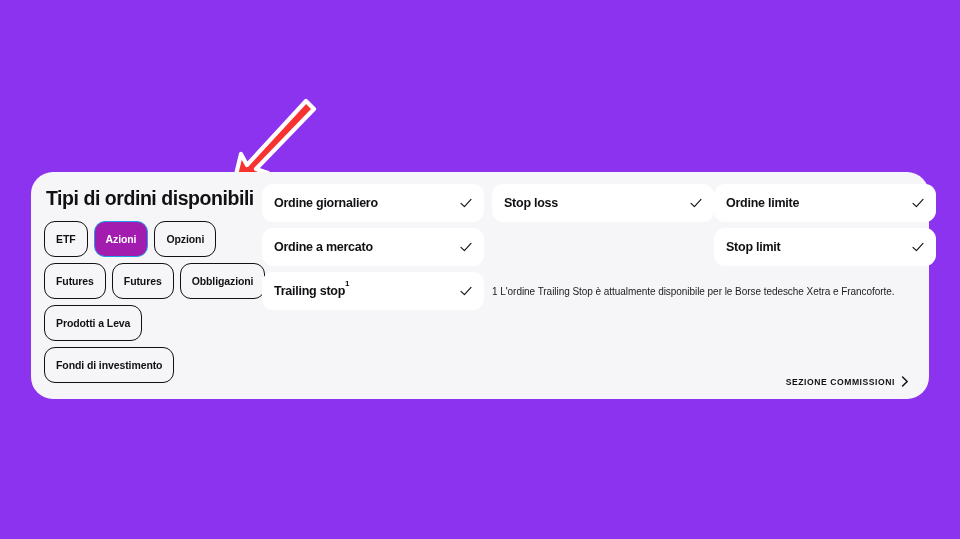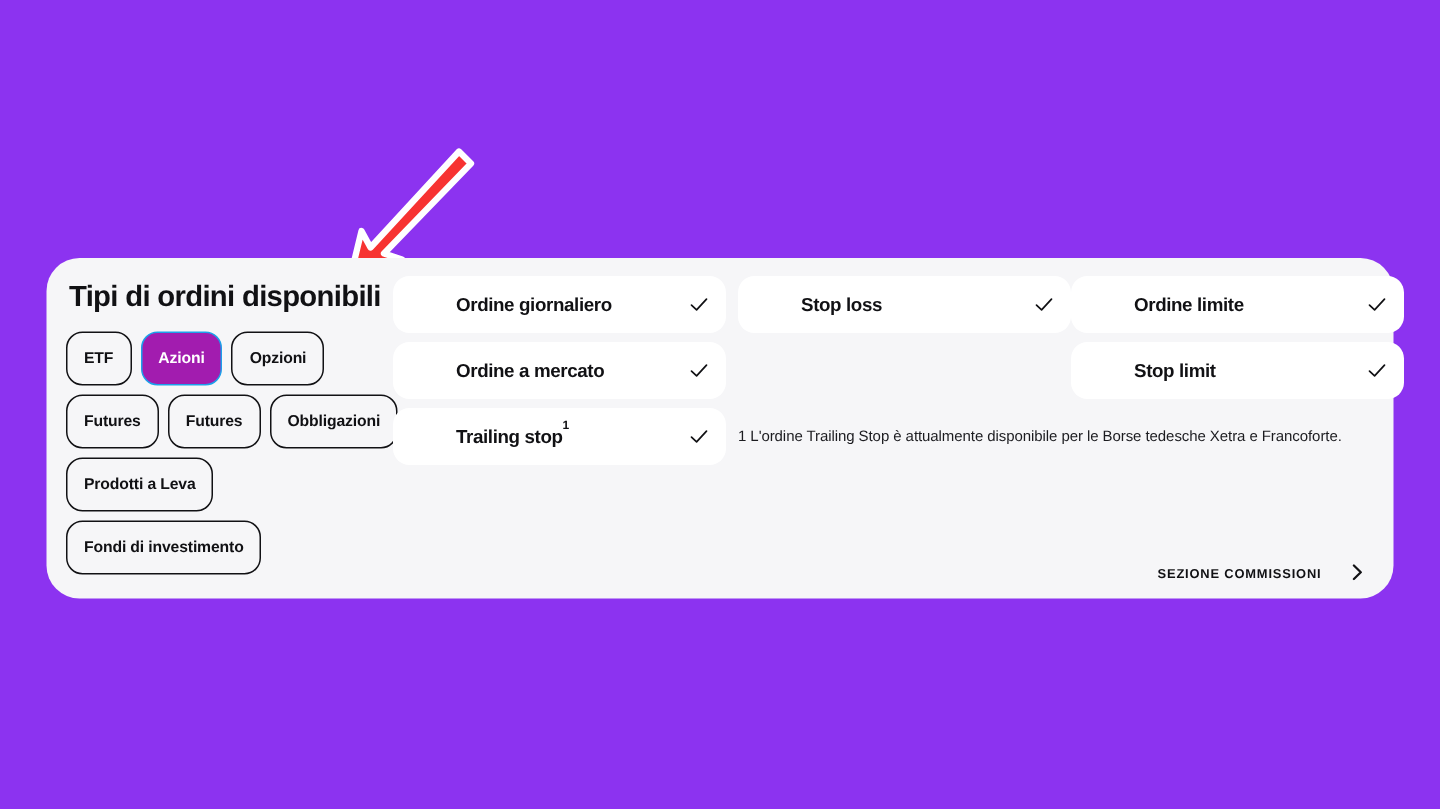--- a/index.html
+++ b/index.html
@@ -123,21 +123,20 @@
     box-sizing: border-box;
   }
   .order-label {
     position: absolute;
     left: 12px;
     font-size: 12.5px;
     font-weight: bold;
     color: #111114;
     letter-spacing: -0.25px;
     white-space: nowrap;
-    margin-left: 30px;
   }
   .order-label sup {
     font-size: 8px;
     font-weight: bold;
     top: -0.55em;
     position: relative;
   }
   .check-icon {
     position: absolute;
     right: 11px;
@@ -158,21 +157,21 @@
     white-space: nowrap;
   }
 
   
   #commissions-link {
     position: absolute;
     right: 20px;
     bottom: 12px;
     display: flex;
     align-items: center;
-    gap: 20px;
+    gap: 6px;
     cursor: pointer;
   }
   #commissions-link-label {
     font-size: 8.6px;
     font-weight: bold;
     color: #111114;
     letter-spacing: 0.55px;
   }
 </style>
 </head>

